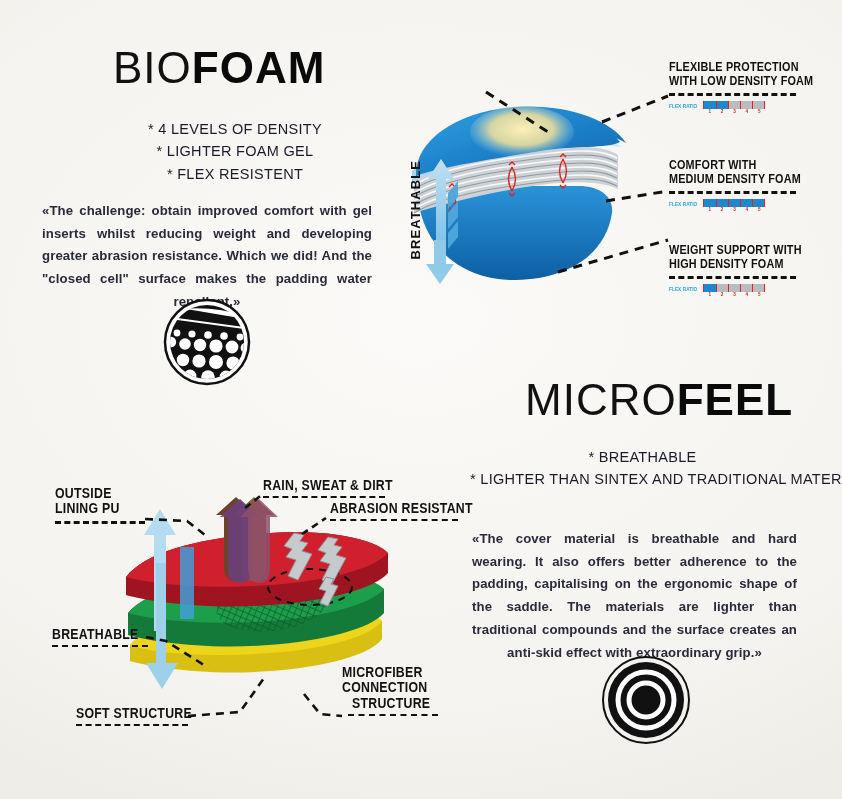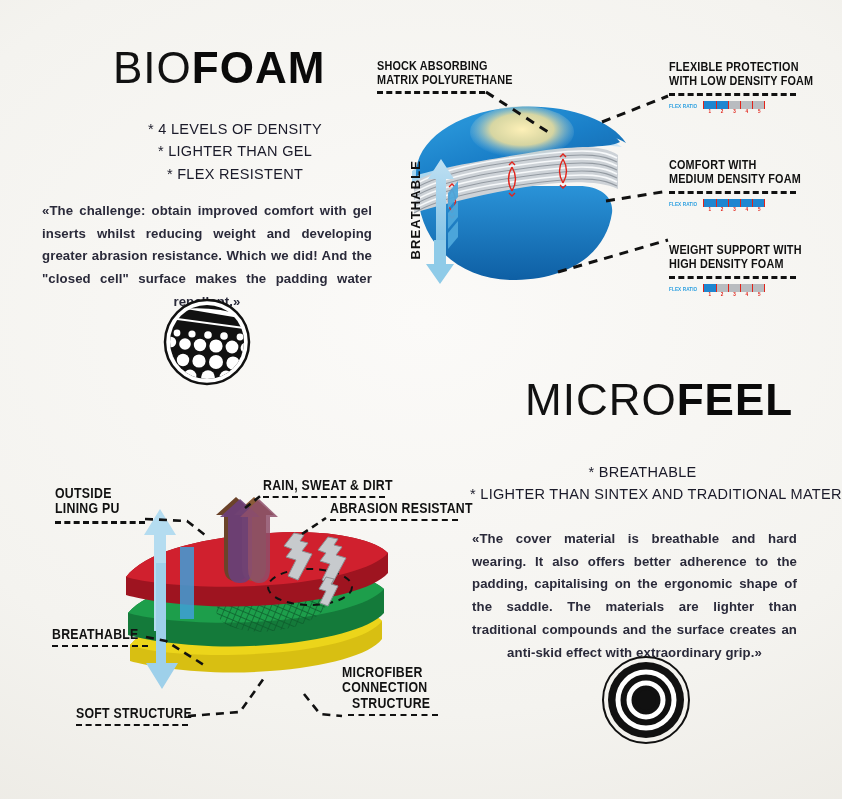--- a/index.html
+++ b/index.html
@@ -96,21 +96,21 @@
 <body>
 
 <div id="page">
 
   <div class="abs brand" style="left:113px;top:46px;">
     <span class="thin">BIO</span><span class="bold">FOAM</span>
   </div>
 
   <div class="abs bullets" style="left:80px;top:118px;width:310px;">
     <div>* 4 LEVELS OF DENSITY</div>
-    <div>* LIGHTER THAN GEL</div>
+    <div>* LIGHTER FOAM GEL</div>
     <div>* FLEX RESISTENT</div>
   </div>
 
   <div class="abs para" style="left:42px;top:200px;width:330px;">«The challenge: obtain improved comfort with gel inserts whilst reducing weight and developing greater abrasion resistance. Which we did! And the "closed cell" surface makes the padding water repellant.»</div>
 
   <div class="abs" style="left:163px;top:298px;width:88px;height:88px;">
     <svg width="88" height="88" viewBox="0 0 88 88">
       <circle cx="44" cy="44" r="42" fill="#fff" stroke="#111" stroke-width="2.5"></circle>
       <clipPath id="cc">
           <circle cx="44" cy="44" r="37"></circle>
@@ -222,25 +222,20 @@
       <path d="M20 100 L20 8 L10 8 L10 100 L2 100 L15 120 L28 100 Z" fill="#8fcbe8" opacity=".0"></path>
     </svg>
   </div>
   <div class="abs svgbox" style="left:424px;top:240px;width:36px;height:46px;">
     <svg width="36" height="46" viewBox="0 0 36 46">
       <path d="M10 0 L10 24 L2 24 L16 44 L30 24 L22 24 L22 0 Z" fill="#8fcbe8"></path>
     </svg>
   </div>
   <div class="abs vert" style="left:408px;top:160px;">BREATHABLE</div>
 
-  <div class="abs" style="left:377px;top:59px;width:170px;">
-    <div class="clabel">SHOCK ABSORBING</div>
-    <div class="clabel">MATRIX POLYURETHANE</div>
-    <div class="dashline" style="width:108px;margin-top:4px;"></div>
-  </div>
   <div class="abs svgbox" style="left:484px;top:90px;width:70px;height:46px;">
     <svg width="70" height="46" viewBox="0 0 70 46">
         <path d="M2 2 L64 42" stroke="#111" stroke-width="3" stroke-dasharray="9 7" fill="none"></path>
       </svg>
   </div>
 
   <div class="abs" style="left:669px;top:60px;width:175px;">
     <div class="clabel right">FLEXIBLE PROTECTION</div>
     <div class="clabel right">WITH LOW DENSITY FOAM</div>
     <div class="dashline" style="width:127px;margin-top:5px;"></div>
@@ -327,21 +322,21 @@
   <div class="abs svgbox" style="left:556px;top:232px;width:116px;height:46px;">
     <svg width="116" height="46" viewBox="0 0 116 46">
         <path d="M2 40 L112 8" stroke="#111" stroke-width="3" stroke-dasharray="9 7" fill="none"></path>
       </svg>
   </div>
 
   <div class="abs brand" style="left:525px;top:378px;text-align:center;">
     <span class="thin">MICRO</span><span class="bold">FEEL</span>
   </div>
 
-  <div class="abs bullets" style="left:470px;top:446px;width:345px;margin-top:15px;">
+  <div class="abs bullets" style="left:470px;top:446px;width:345px;">
     <div>* BREATHABLE</div>
     <div>* LIGHTER THAN SINTEX AND TRADITIONAL MATERIAL</div>
   </div>
 
   <div class="abs para" style="left:472px;top:528px;width:325px;">«The cover material is breathable and hard wearing. It also offers better adherence to the padding, capitalising on the ergonomic shape of the saddle. The materials are lighter than traditional compounds and the surface creates an anti-skid effect with extraordinary grip.»</div>
 
   <div class="abs" style="left:601px;top:655px;width:90px;height:90px;">
     <svg width="90" height="90" viewBox="0 0 90 90">
       <circle cx="45" cy="45" r="43" fill="none" stroke="#111" stroke-width="2"></circle>
       <circle cx="45" cy="45" r="38" fill="#111"></circle>

